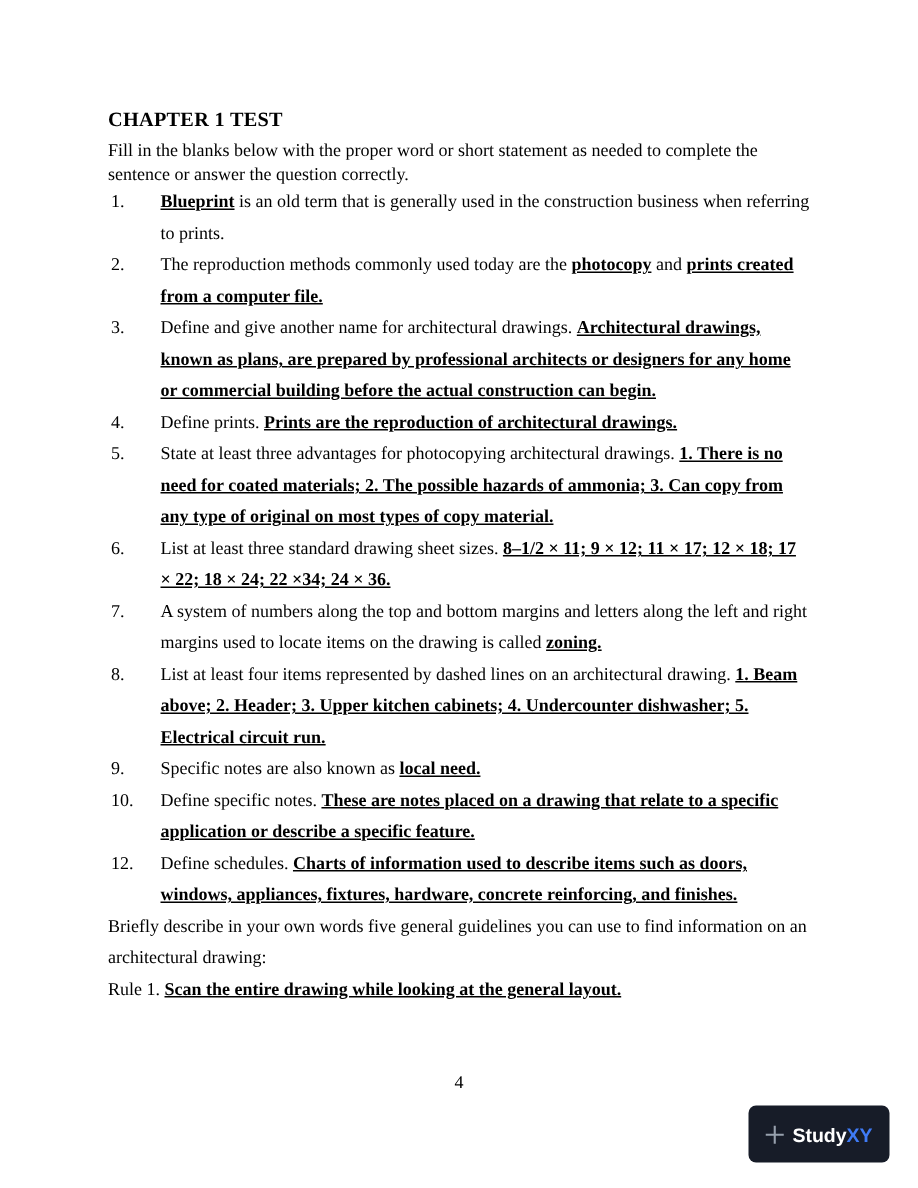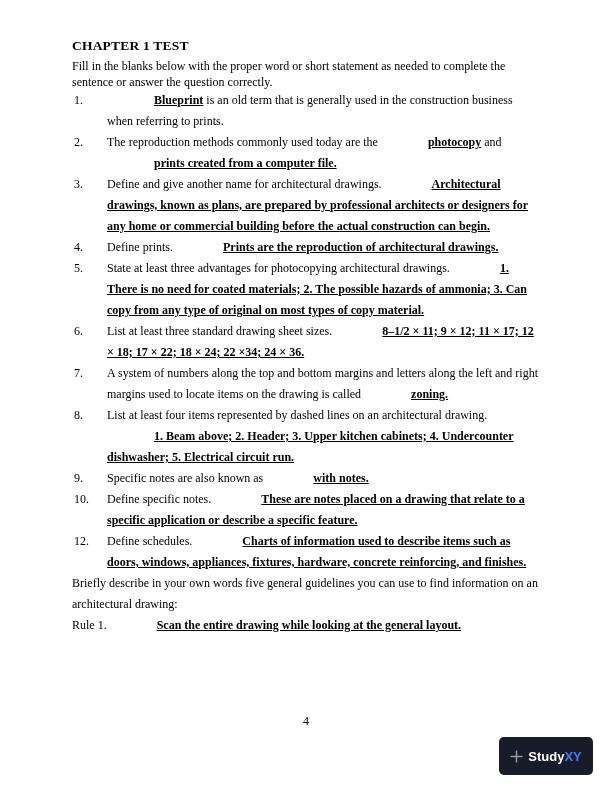--- a/index.html
+++ b/index.html
@@ -11,21 +11,21 @@
     height: 792px;
     background: #ffffff;
     position: relative;
     overflow: hidden;
     font-family: "Liberation Serif", serif;
     color: #000000;
   }
   .sheet {
     position: absolute;
     inset: 0;
-    padding: 38px 72px 0 72px;
+    padding: 72px 72px 0 72px;
     box-sizing: border-box;
   }
   .doc-title {
     font-size: 13.5px;
     font-weight: bold;
     margin: 0 0 4px 0;
     letter-spacing: 0.2px;
   }
   .intro {
     margin: 0;
@@ -45,21 +45,20 @@
     padding-left: 2px;
     box-sizing: border-box;
   }
   .q-content {
     flex: 1;
     min-width: 0;
   }
   .answer {
     font-weight: bold;
     text-decoration: underline;
-    margin-left: 47px;
   }
   .page-number {
     position: absolute;
     left: 0;
     right: 0;
     top: 714px;
     text-align: center;
     font-size: 12px;
     font-family: "Liberation Serif", serif;
   }
@@ -127,21 +126,21 @@
       <div class="q-row">
         <span class="q-num">7.</span>
         <span class="q-content"><span>A system of numbers along the top and bottom margins and letters along the left and right margins used to locate items on the drawing is called </span><span class="answer">zoning.</span></span>
       </div>
       <div class="q-row">
         <span class="q-num">8.</span>
         <span class="q-content"><span>List at least four items represented by dashed lines on an architectural drawing. </span><span class="answer">1. Beam above; 2. Header; 3. Upper kitchen cabinets; 4. Undercounter dishwasher; 5. Electrical circuit run.</span></span>
       </div>
       <div class="q-row">
         <span class="q-num">9.</span>
-        <span class="q-content"><span>Specific notes are also known as </span><span class="answer">with notes.</span></span>
+        <span class="q-content"><span>Specific notes are also known as </span><span class="answer">local need.</span></span>
       </div>
       <div class="q-row">
         <span class="q-num">10.</span>
         <span class="q-content"><span>Define specific notes. </span><span class="answer">These are notes placed on a drawing that relate to a specific application or describe a specific feature.</span></span>
       </div>
       <div class="q-row">
         <span class="q-num">12.</span>
         <span class="q-content"><span>Define schedules. </span><span class="answer">Charts of information used to describe items such as doors, windows, appliances, fixtures, hardware, concrete reinforcing, and finishes.</span></span>
       </div>
       <div class="q-row">

